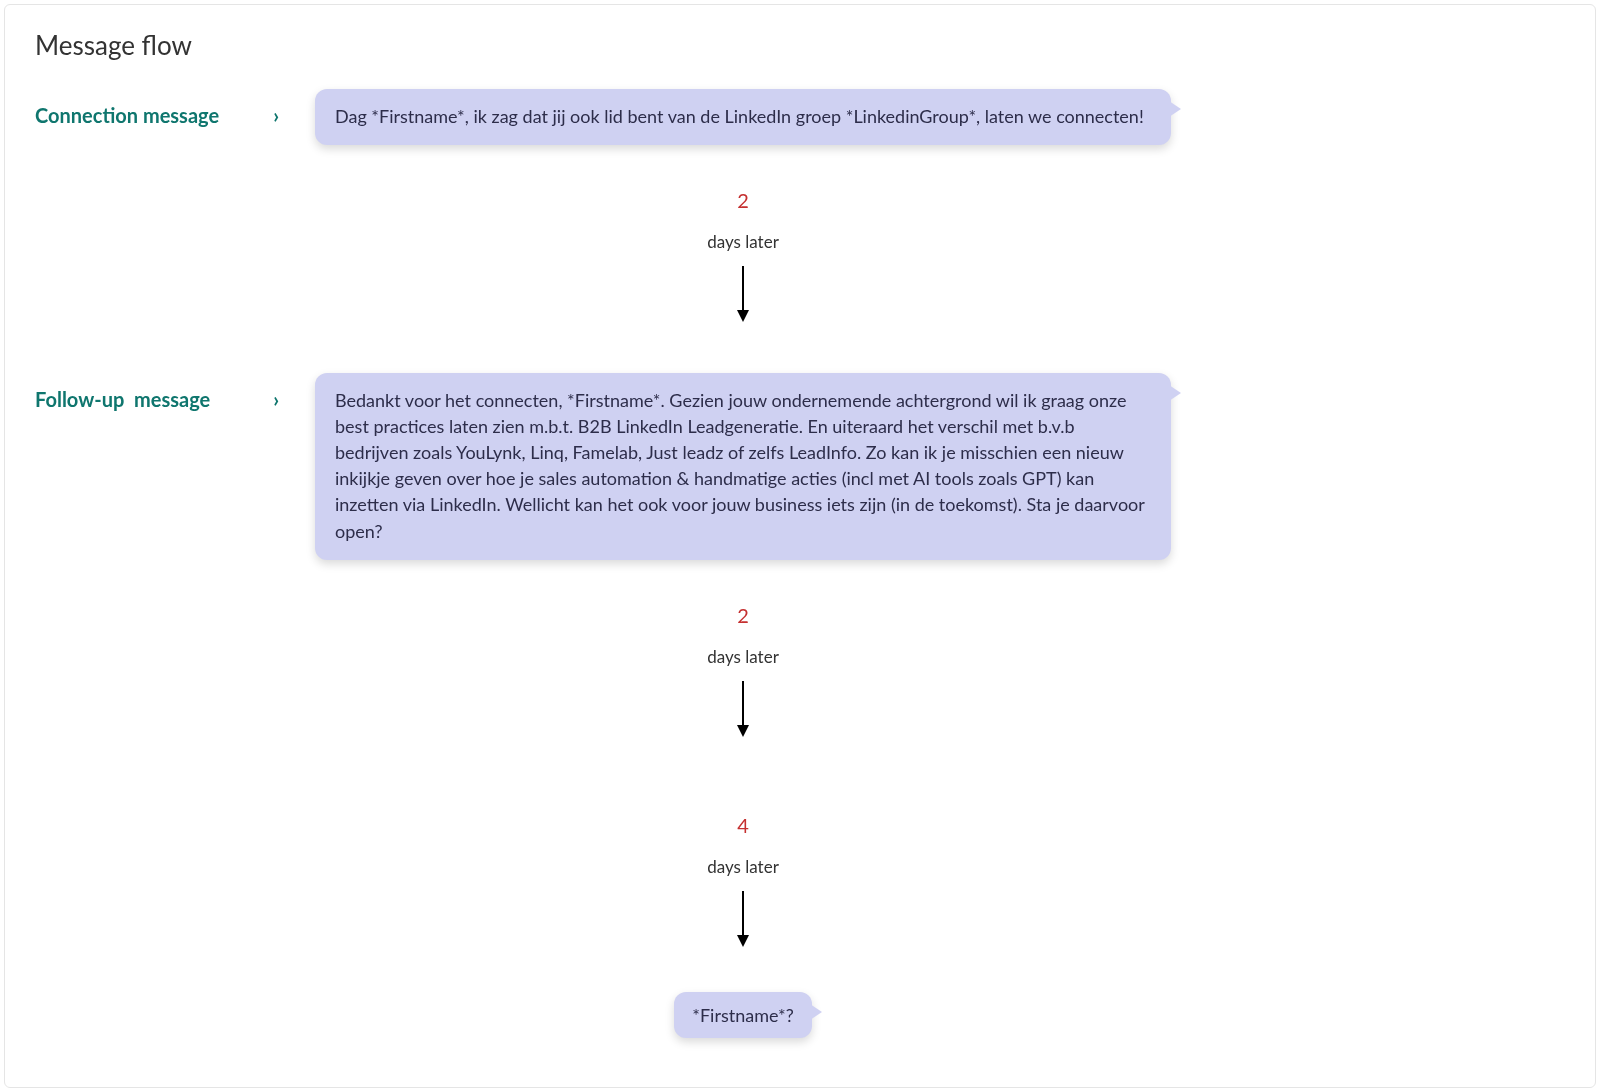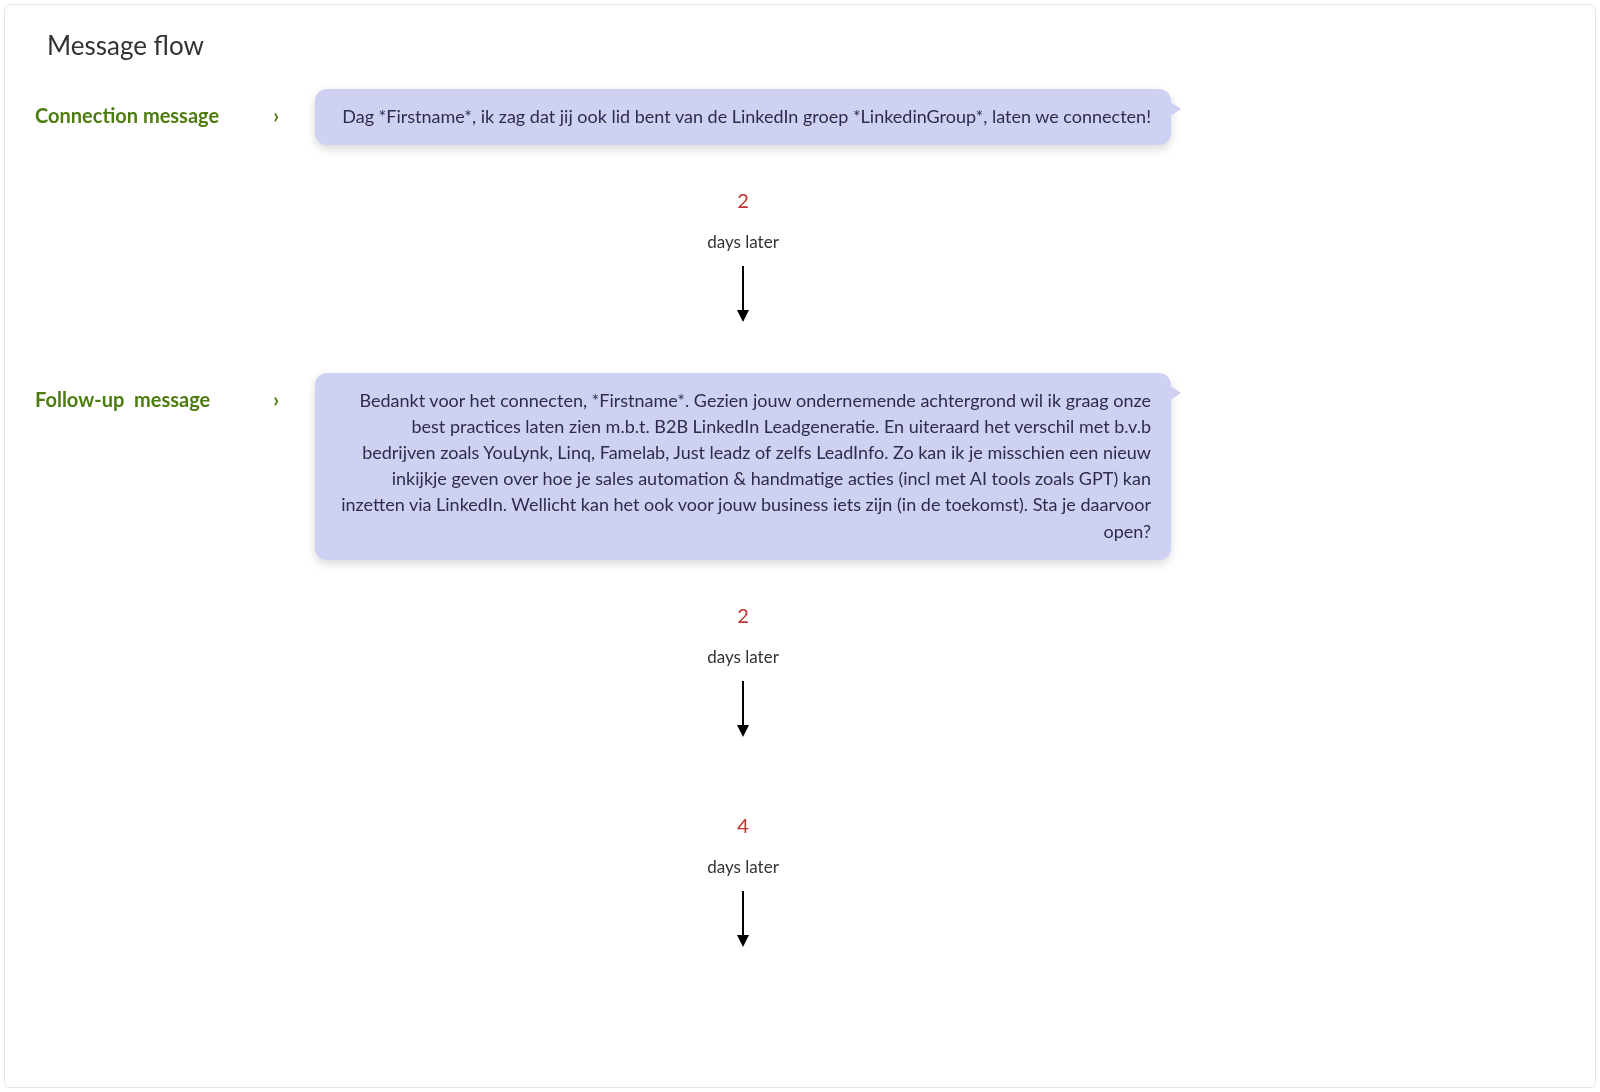--- a/index.html
+++ b/index.html
@@ -23,35 +23,35 @@
     border:1px solid var(--border);
     border-radius:6px;
     padding:24px 28px 40px 28px;
     box-sizing:border-box;
     min-height:1084px;
   }
   .panel-title {
     font-size:26px;
     font-weight:400;
     color:#333;
-    margin:0 0 28px 14px;
+    margin:0 0 28px 2px;
   }
   .stage {
     display:flex;
     align-items:flex-start;
     margin-top:18px;
   }
   .stage-label {
     width:280px;
     flex:0 0 280px;
     display:flex;
     align-items:flex-end;
     font-size:20px;
     font-weight:700;
-    color:#4d7c0f;
+    color:#0f766e;
     padding-top:14px;
     padding-left:2px;
     white-space:pre;
   }
   .stage-label .chev {
     margin-left:auto;
     margin-right:36px;
     font-size:20px;
     font-weight:700;
   }
@@ -62,21 +62,20 @@
   }
   .bubble {
     position:relative;
     background:var(--bubble-bg);
     color:var(--bubble-text);
     border-radius:12px;
     padding:14px 20px 16px 20px;
     font-size:18px;
     line-height:1.45;
     box-shadow:0 4px 10px var(--shadow);
-    text-align:right;
   }
   .bubble.wide { width:816px; }
   .bubble.narrow { width:auto; display:inline-block; padding:10px 18px; }
   .bubble::after {
     content:"";
     position:absolute;
     right:-10px;
     top:12px;
     width:0;height:0;
     border-top:8px solid transparent;
@@ -170,17 +169,22 @@
         <div class="delay-num">4</div>
         <div class="delay-txt">days later</div>
       </div>
       <div class="arrow">
         <svg width="14" height="56" viewBox="0 0 14 56">
           <line x1="7" y1="0" x2="7" y2="46" stroke="#000" stroke-width="2"></line>
           <polygon points="7,56 1,44 13,44" fill="#000"></polygon>
         </svg>
       </div>
 
+      <div class="center-wrap">
+        <div class="bubble narrow">
+          <span>*Firstname*?</span>
+        </div>
+      </div>
 
     </div>
   </div>
 
 </div>
 
 </body></html>

